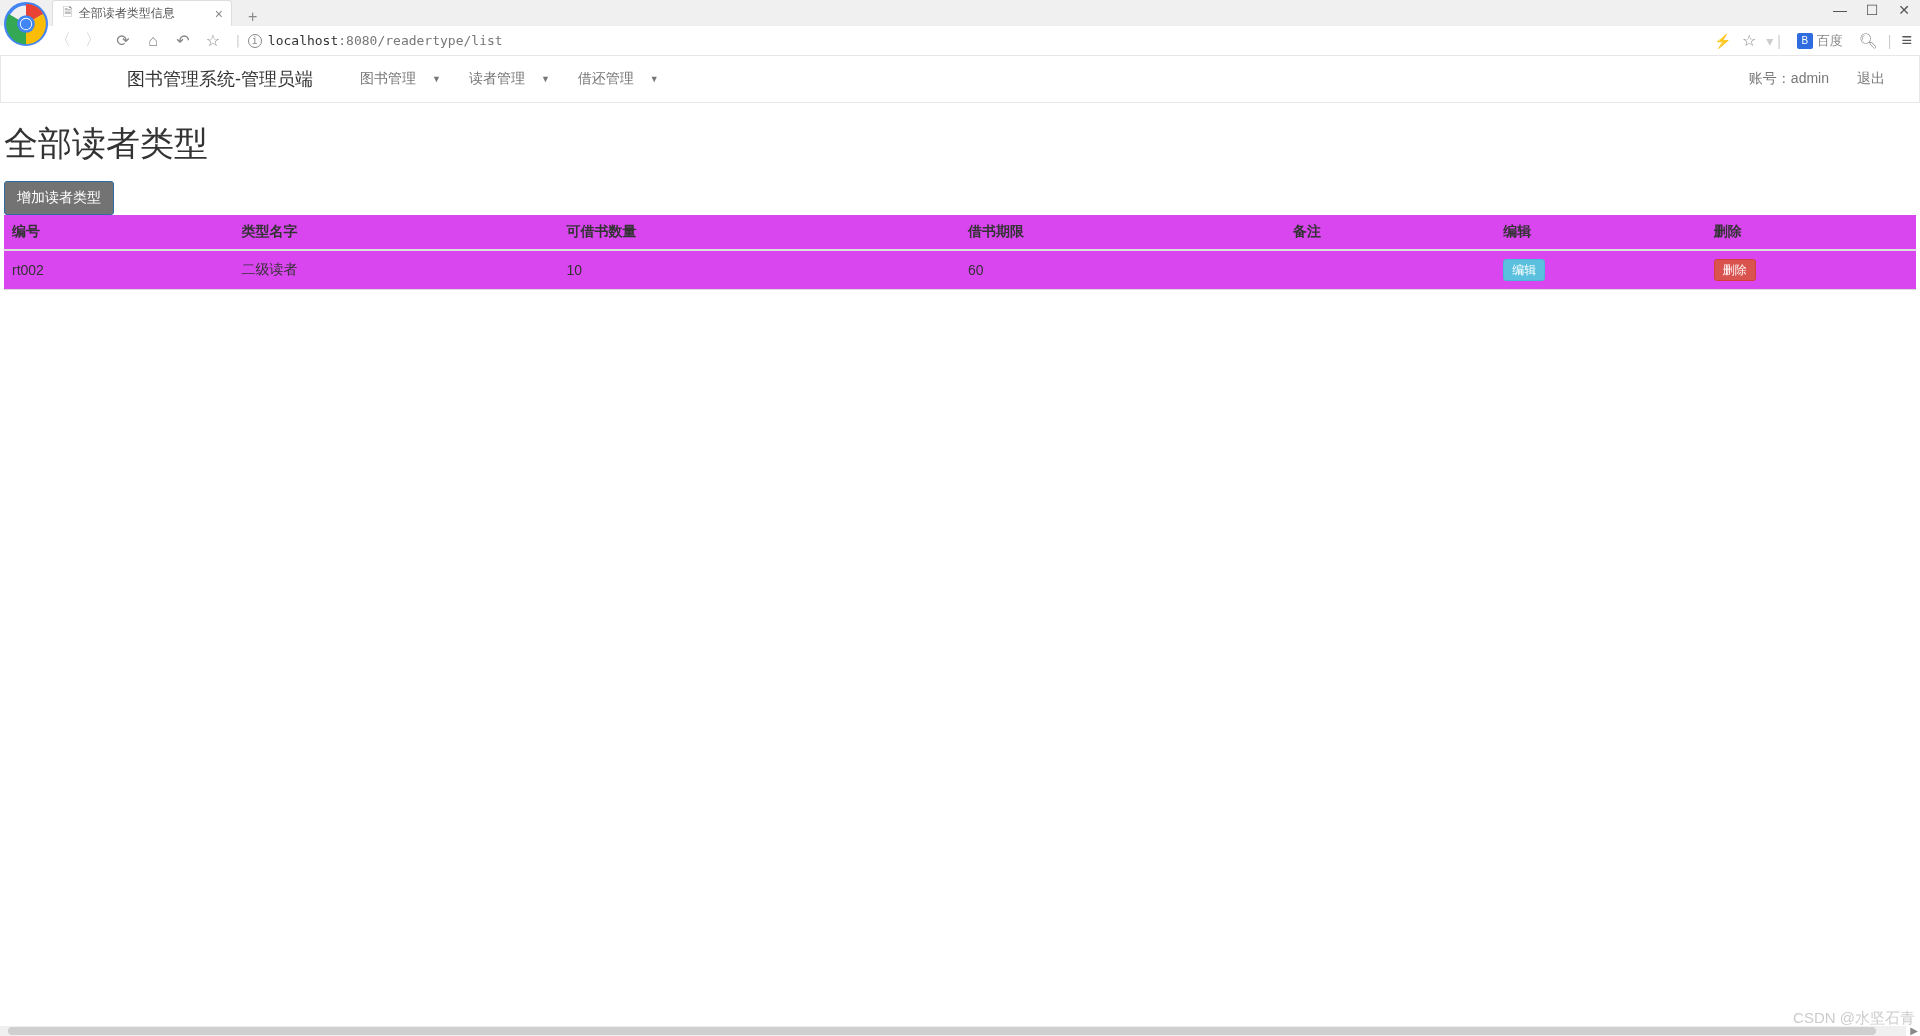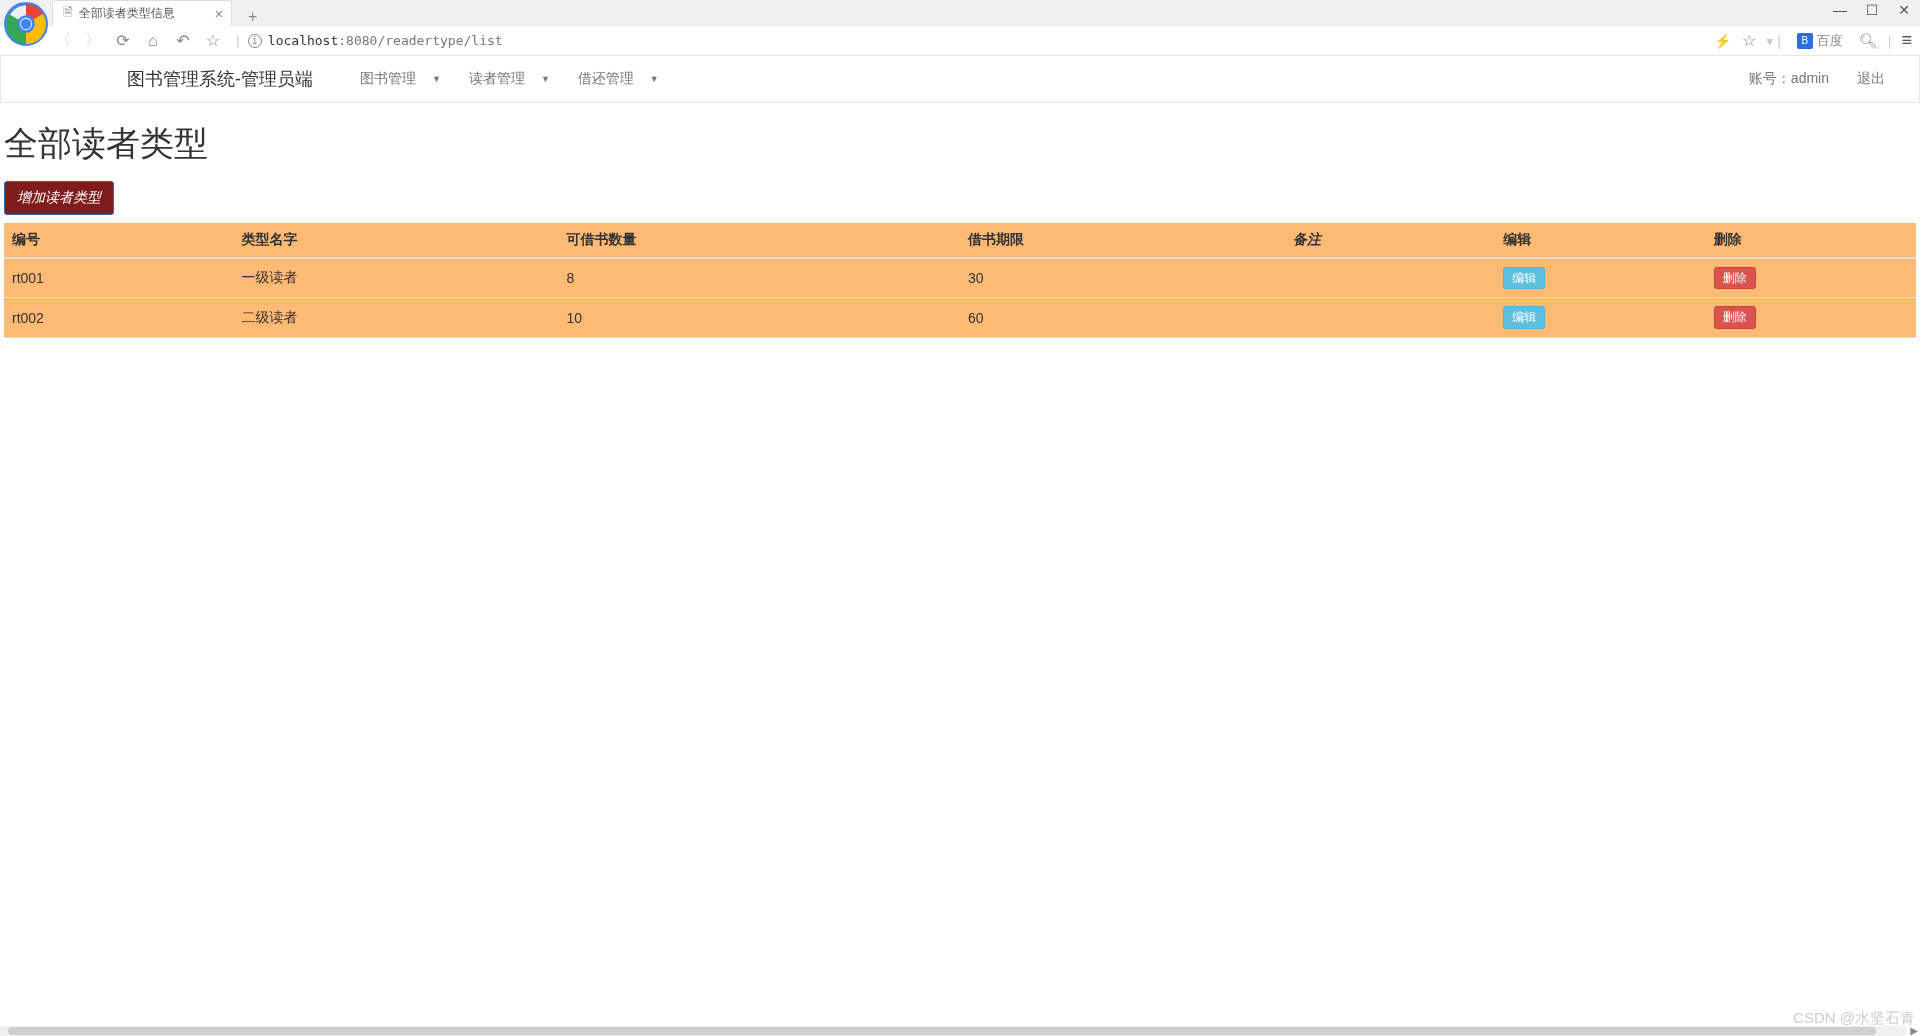--- a/index.html
+++ b/index.html
@@ -144,49 +144,48 @@
     .btn {
       display: inline-block;
       padding: 6px 12px;
       font-size: 14px;
       border-radius: 3px;
       cursor: pointer;
       border: 1px solid transparent;
       color: #fff;
       line-height: 1.4;
     }
-    .btn-primary { background: #7f1d1d; border-color: #2e6da4; font-style: italic; }
+    .btn-primary { background: #737373; border-color: #2e6da4; }
     .btn-info-sm { background: #5bc0de; border-color: #46b8da; padding: 2px 8px; font-size: 12px; border-radius: 3px; }
     .btn-danger-sm { background: #d9534f; border-color: #d43f3a; padding: 2px 8px; font-size: 12px; border-radius: 3px; }
     
     table {
       width: 100%;
       border-collapse: collapse;
-      margin-top: 8px;
-      background: #fdba74;
+      background: #d946ef;
     }
     table th, table td {
       padding: 8px;
       text-align: left;
       border-top: 1px solid #ddd;
       font-size: 14px;
     }
     table th {
       border-bottom: 2px solid #ddd;
       font-weight: 700;
       color: #333;
       border-top: none;
     }
     table tbody tr { border-bottom: 1px solid #ddd; }
     
     .col-id { width: 12%; }
     .col-name { width: 17%; }
     .col-qty { width: 21%; }
     .col-term { width: 17%; }
-    .col-remark { width: 11%; font-style: italic; }
+    .col-remark { width: 11%; }
     .col-edit { width: 11%; }
     .col-del { width: 11%; }
     
     .watermark {
       position: absolute;
       bottom: 8px;
       right: 5px;
       color: #ccc;
       font-size: 15px;
       pointer-events: none;
@@ -300,29 +299,20 @@
         <th class="col-name">类型名字</th>
         <th class="col-qty">可借书数量</th>
         <th class="col-term">借书期限</th>
         <th class="col-remark">备注</th>
         <th class="col-edit">编辑</th>
         <th class="col-del">删除</th>
       </tr>
     </thead>
     <tbody id="tbody">
         <tr>
-          <td>rt001</td>
-          <td>一级读者</td>
-          <td>8</td>
-          <td>30</td>
-          <td></td>
-          <td><button class="btn btn-info-sm">编辑</button></td>
-          <td><button class="btn btn-danger-sm">删除</button></td>
-        </tr>
-        <tr>
           <td>rt002</td>
           <td>二级读者</td>
           <td>10</td>
           <td>60</td>
           <td></td>
           <td><button class="btn btn-info-sm">编辑</button></td>
           <td><button class="btn btn-danger-sm">删除</button></td>
         </tr>
       </tbody>
   </table>

